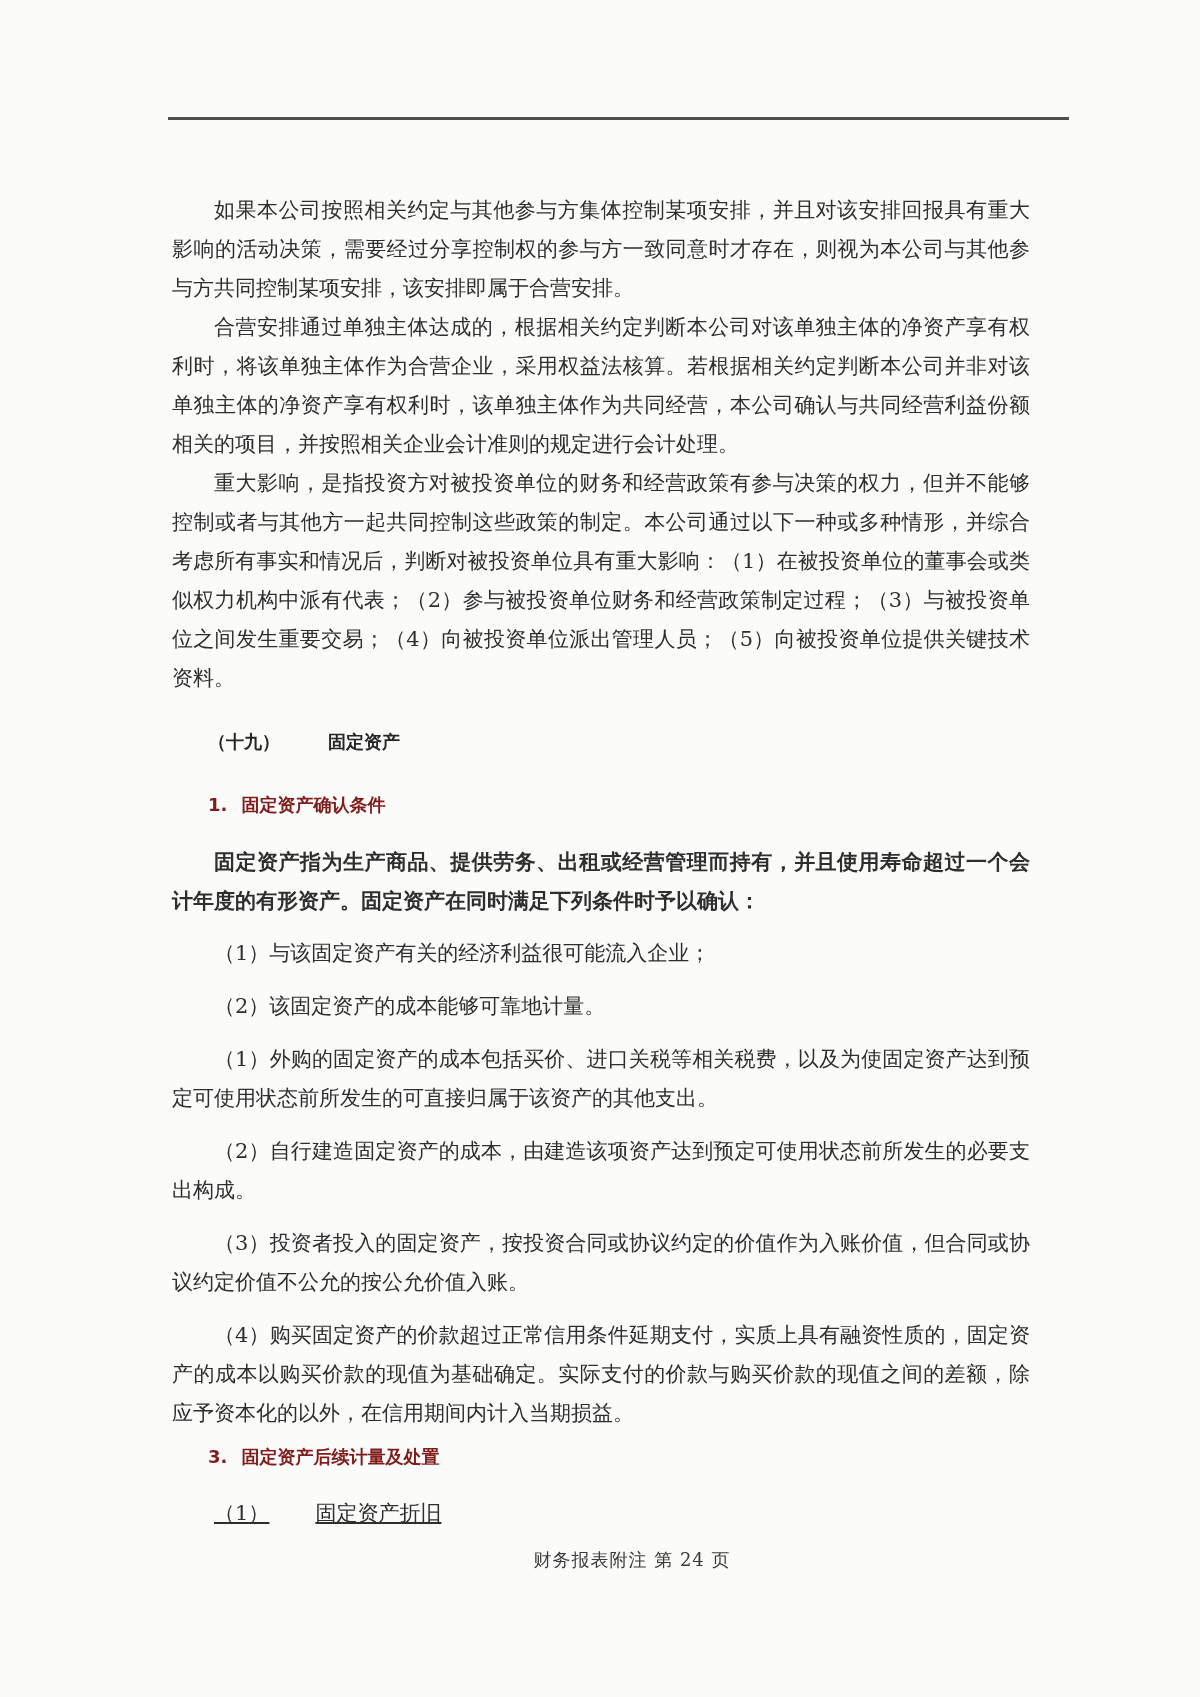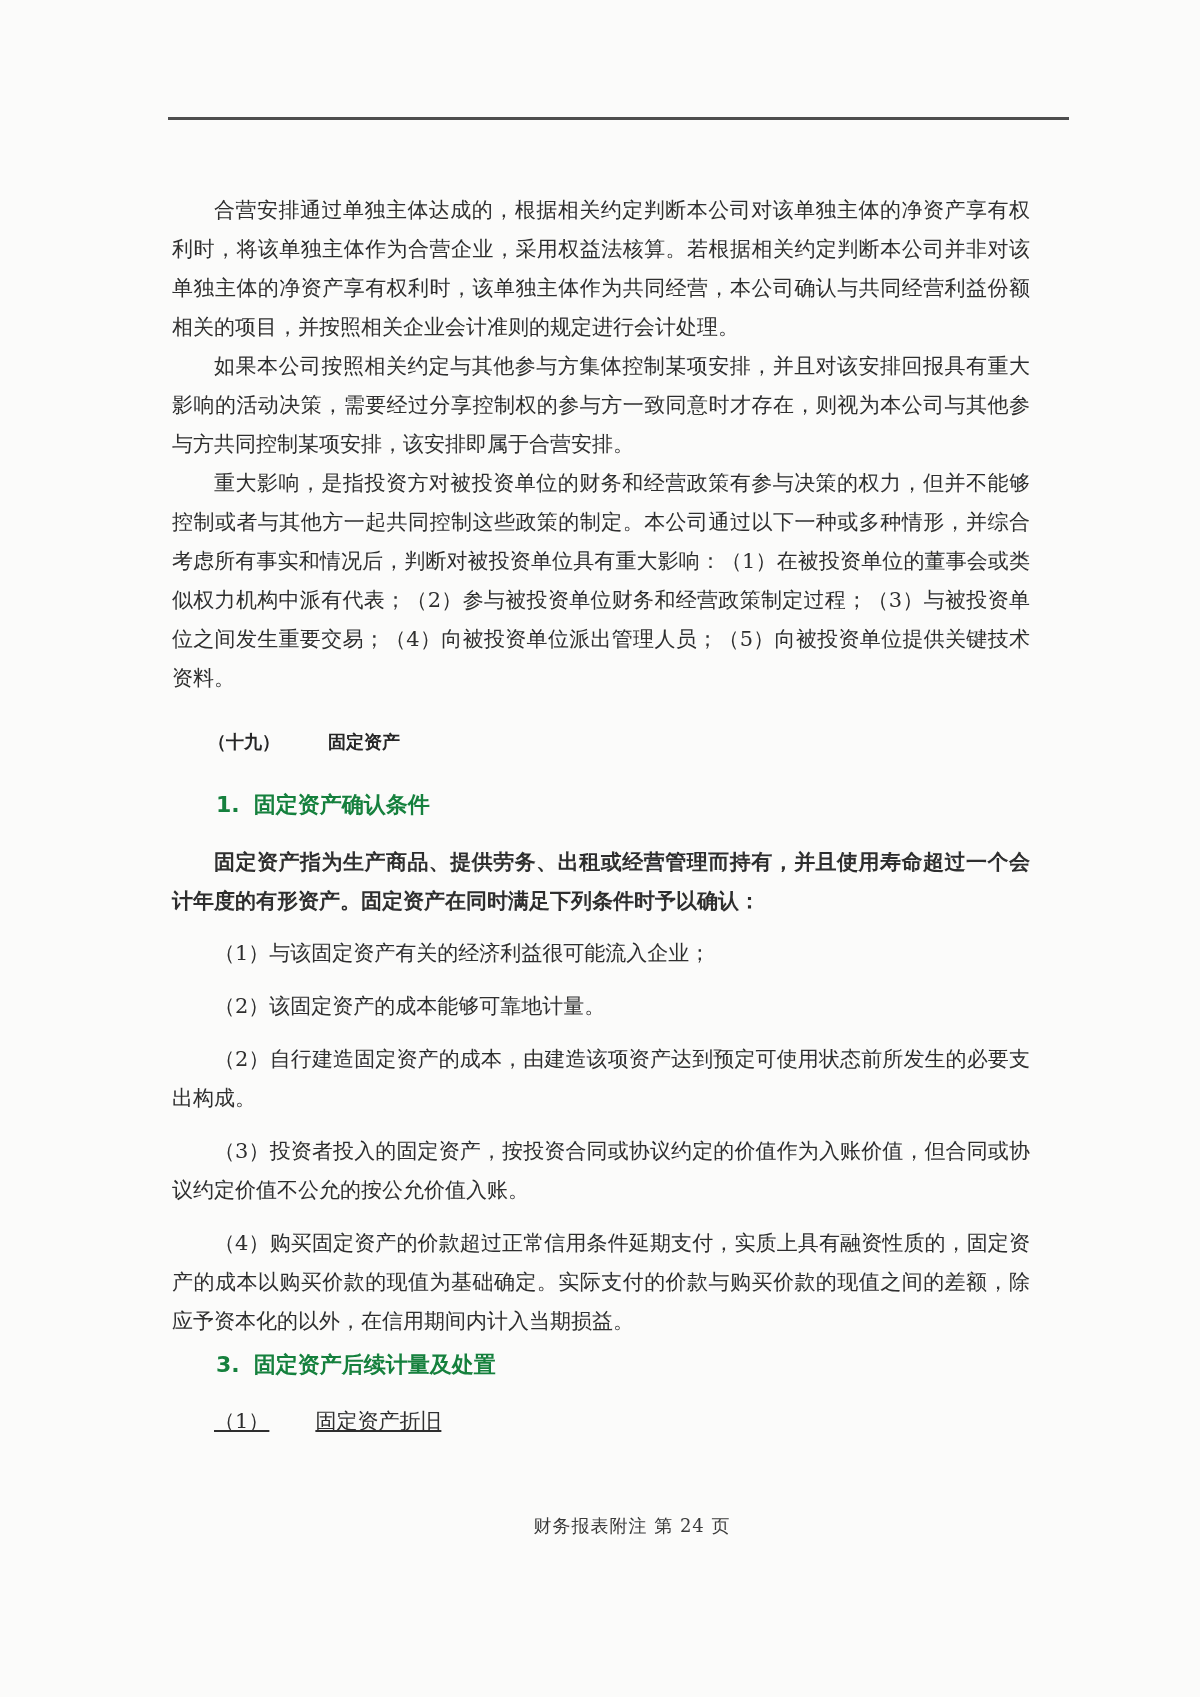--- a/index.html
+++ b/index.html
@@ -52,79 +52,80 @@
     font-size: 18px;
     line-height: 39px;
     color: #262626;
   }
   .h-section .h-num { margin-right: 48px; }
   .h-sub {
     margin: 16px 0 12px 0;
     padding-left: 2em;
     font-family: "DejaVu Sans", "Liberation Sans", sans-serif;
     font-weight: 700;
-    font-size: 22px;
+    font-size: 18px;
     line-height: 39px;
-    color: #15803d;
+    color: #7f1d1d;
   }
   .h-sub .h-num { margin-right: 14px; }
   .h-sub.h-sub3 { margin-top: 4px; }
   p.sub-para {
     text-indent: 2em;
     margin-top: 18px !important;
     font-weight: bold;
   }
   .plain-item {
     margin-top: 18px !important;
     padding-left: 2em;
     text-decoration: underline;
   }
   .plain-item .h-num { margin-right: 46px; }
   .footer {
     position: absolute;
     left: 0;
     right: 0;
-    top: 1514px;
+    top: 1548px;
     padding-left: 64px;
     text-align: center;
     font-size: 18px;
     color: #3a3a3a;
     letter-spacing: 1px;
   }
 </style>
 </head>
 <body>
 
 <div class="page">
 
   <div class="header-rule"></div>
 
   <div class="content">
 
+    <p class="body-para">如果本公司按照相关约定与其他参与方集体控制某项安排，并且对该安排回报具有重大影响的活动决策，需要经过分享控制权的参与方一致同意时才存在，则视为本公司与其他参与方共同控制某项安排，该安排即属于合营安排。</p>
+
     <p class="body-para">合营安排通过单独主体达成的，根据相关约定判断本公司对该单独主体的净资产享有权利时，将该单独主体作为合营企业，采用权益法核算。若根据相关约定判断本公司并非对该单独主体的净资产享有权利时，该单独主体作为共同经营，本公司确认与共同经营利益份额相关的项目，并按照相关企业会计准则的规定进行会计处理。</p>
-
-    <p class="body-para">如果本公司按照相关约定与其他参与方集体控制某项安排，并且对该安排回报具有重大影响的活动决策，需要经过分享控制权的参与方一致同意时才存在，则视为本公司与其他参与方共同控制某项安排，该安排即属于合营安排。</p>
 
     <p class="body-para">重大影响，是指投资方对被投资单位的财务和经营政策有参与决策的权力，但并不能够控制或者与其他方一起共同控制这些政策的制定。本公司通过以下一种或多种情形，并综合考虑所有事实和情况后，判断对被投资单位具有重大影响：（1）在被投资单位的董事会或类似权力机构中派有代表；（2）参与被投资单位财务和经营政策制定过程；（3）与被投资单位之间发生重要交易；（4）向被投资单位派出管理人员；（5）向被投资单位提供关键技术资料。</p>
 
     <div class="h-section">
       <span class="h-num">（十九）</span><span>固定资产</span>
     </div>
 
     <div class="h-sub">
       <span class="h-num">1.</span><span>固定资产确认条件</span>
     </div>
 
     <p class="sub-para">固定资产指为生产商品、提供劳务、出租或经营管理而持有，并且使用寿命超过一个会计年度的有形资产。固定资产在同时满足下列条件时予以确认：</p>
 
     <p class="list-item">（1）与该固定资产有关的经济利益很可能流入企业；</p>
     <p class="list-item">（2）该固定资产的成本能够可靠地计量。</p>
 
 
 
+    <p class="list-item">（1）外购的固定资产的成本包括买价、进口关税等相关税费，以及为使固定资产达到预定可使用状态前所发生的可直接归属于该资产的其他支出。</p>
     <p class="list-item">（2）自行建造固定资产的成本，由建造该项资产达到预定可使用状态前所发生的必要支出构成。</p>
     <p class="list-item">（3）投资者投入的固定资产，按投资合同或协议约定的价值作为入账价值，但合同或协议约定价值不公允的按公允价值入账。</p>
     <p class="list-item">（4）购买固定资产的价款超过正常信用条件延期支付，实质上具有融资性质的，固定资产的成本以购买价款的现值为基础确定。实际支付的价款与购买价款的现值之间的差额，除应予资本化的以外，在信用期间内计入当期损益。</p>
 
     <div class="h-sub h-sub3">
       <span class="h-num">3.</span><span>固定资产后续计量及处置</span>
     </div>
 
     <p class="plain-item">
       <span class="h-num">（1）</span><span>固定资产折旧</span>

